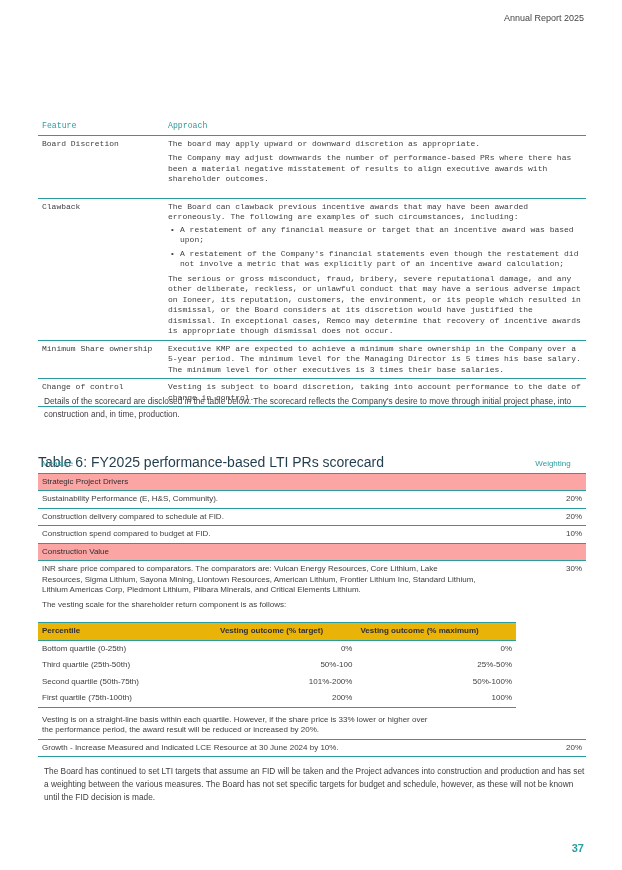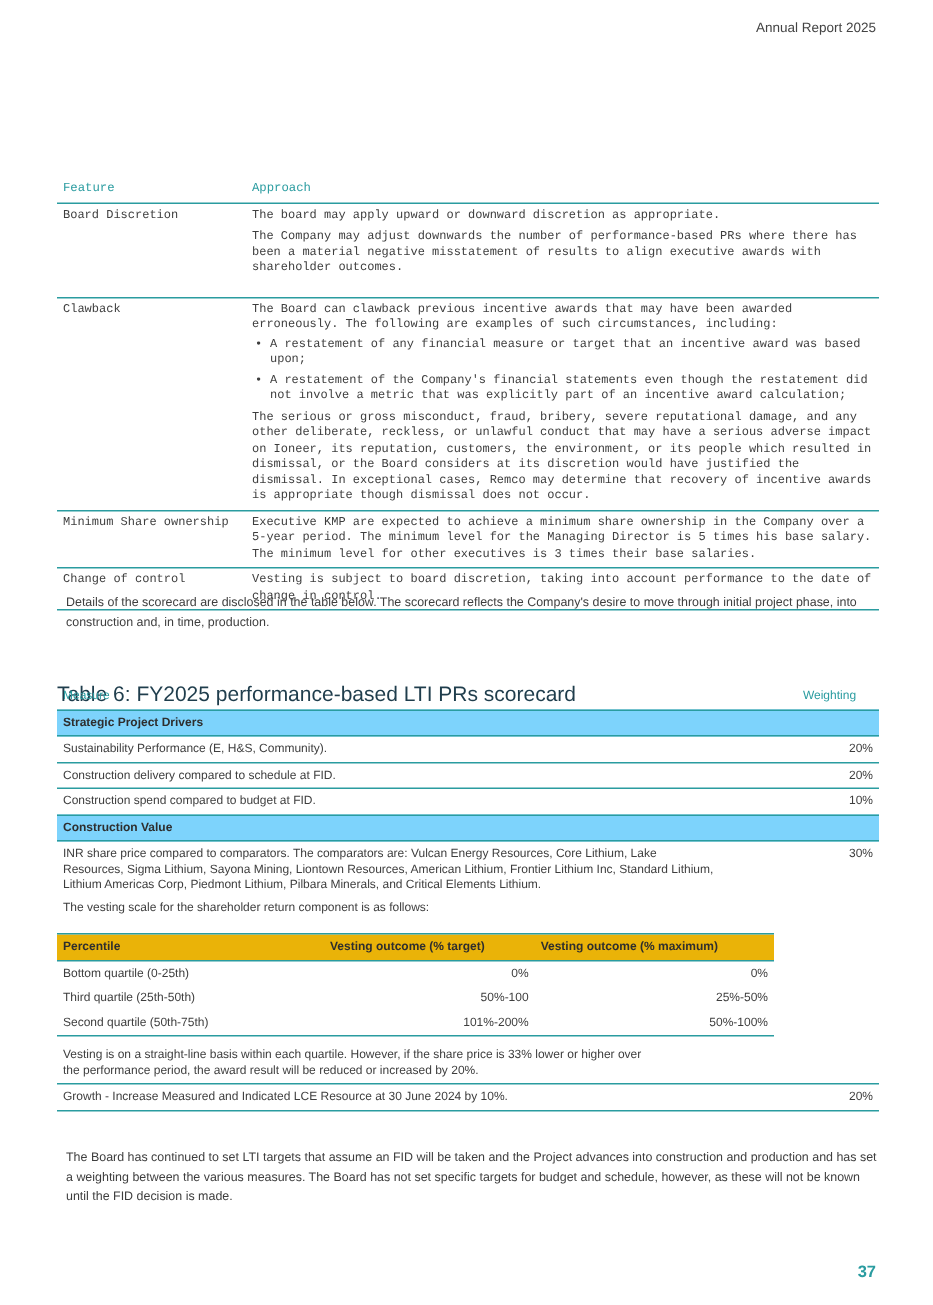--- a/index.html
+++ b/index.html
@@ -21,21 +21,21 @@
 
   .para { position:absolute; left:44px; width:546px; font-size:8.3px; line-height:13px; color:#3e3e3e; }
   .table-caption { position:absolute; left:38px; top:454px; font-size:14px; color:#1f3d4c; font-weight:normal; }
 
   
   .stable { position:absolute; left:38px; top:456px; width:548px; font-size:8px; line-height:10.5px; border-collapse:collapse; }
   .stable th { color:#2a9ca0; font-weight:normal; padding:3px 4px; border-bottom:1.5px solid #2a9ca0; text-align:left; }
   .stable th.w { text-align:center; }
   .stable td { padding:3px 4px; border-bottom:1px solid #2a9ca0; vertical-align:top; color:#3e3e3e; }
   .stable td.w { text-align:right; width:60px; }
-  .stable tr.group td { background:#7dd3fc; font-weight:bold; color:#2e2e2e; }
+  .stable tr.group td { background:#fca5a5; font-weight:normal; color:#2e2e2e; }
   .stable p { margin:0 0 4px 0; }
 
   .vtable { width:478px; border-collapse:collapse; margin:2px 0 4px -4px; font-size:8px; }
   .vtable th { background:#eab308; color:#2e2e2e; font-weight:bold; padding:3px 4px; border-top:1.5px solid #2a9ca0; border-bottom:1.5px solid #2a9ca0; text-align:left; }
   .vtable td { border:none; padding:3px 4px; }
   .vtable td.r { text-align:right; }
   .vtable tr:last-child td { border-bottom:1.5px solid #2a9ca0; }
 </style>
 </head>
 <body>
@@ -134,20 +134,25 @@
             <tr>
               <td>Third quartile (25th-50th)</td>
               <td class="r">50%-100</td>
               <td class="r">25%-50%</td>
             </tr>
             <tr>
               <td>Second quartile (50th-75th)</td>
               <td class="r">101%-200%</td>
               <td class="r">50%-100%</td>
             </tr>
+            <tr>
+              <td>First quartile (75th-100th)</td>
+              <td class="r">200%</td>
+              <td class="r">100%</td>
+            </tr>
           </tbody>
         </table>
       </td>
       <td class="w" style="border-bottom:none;">30%</td>
     </tr>
     <tr>
       <td style="padding-right:80px;">Vesting is on a straight-line basis within each quartile. However, if the share price is 33% lower or higher over the performance period, the award result will be reduced or increased by 20%.</td>
       <td class="w"></td>
     </tr>
     <tr>

